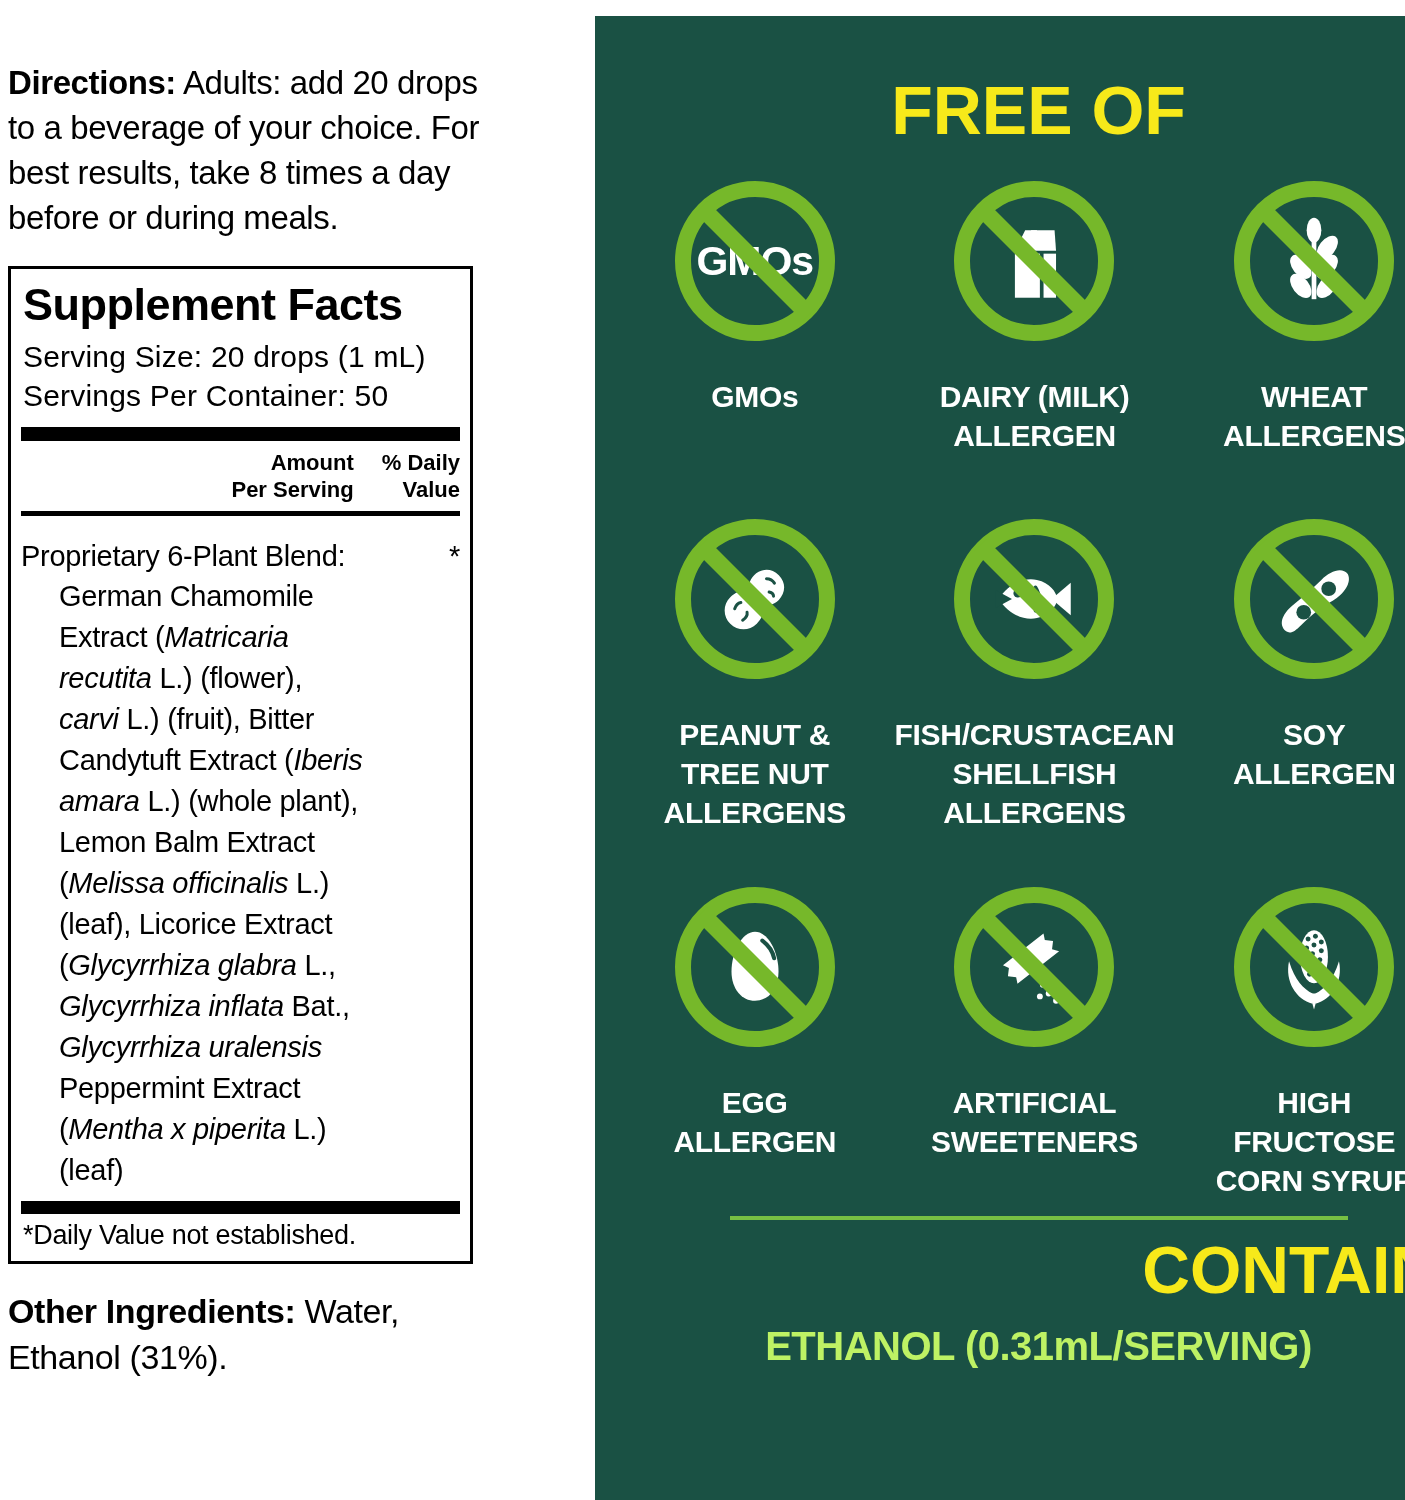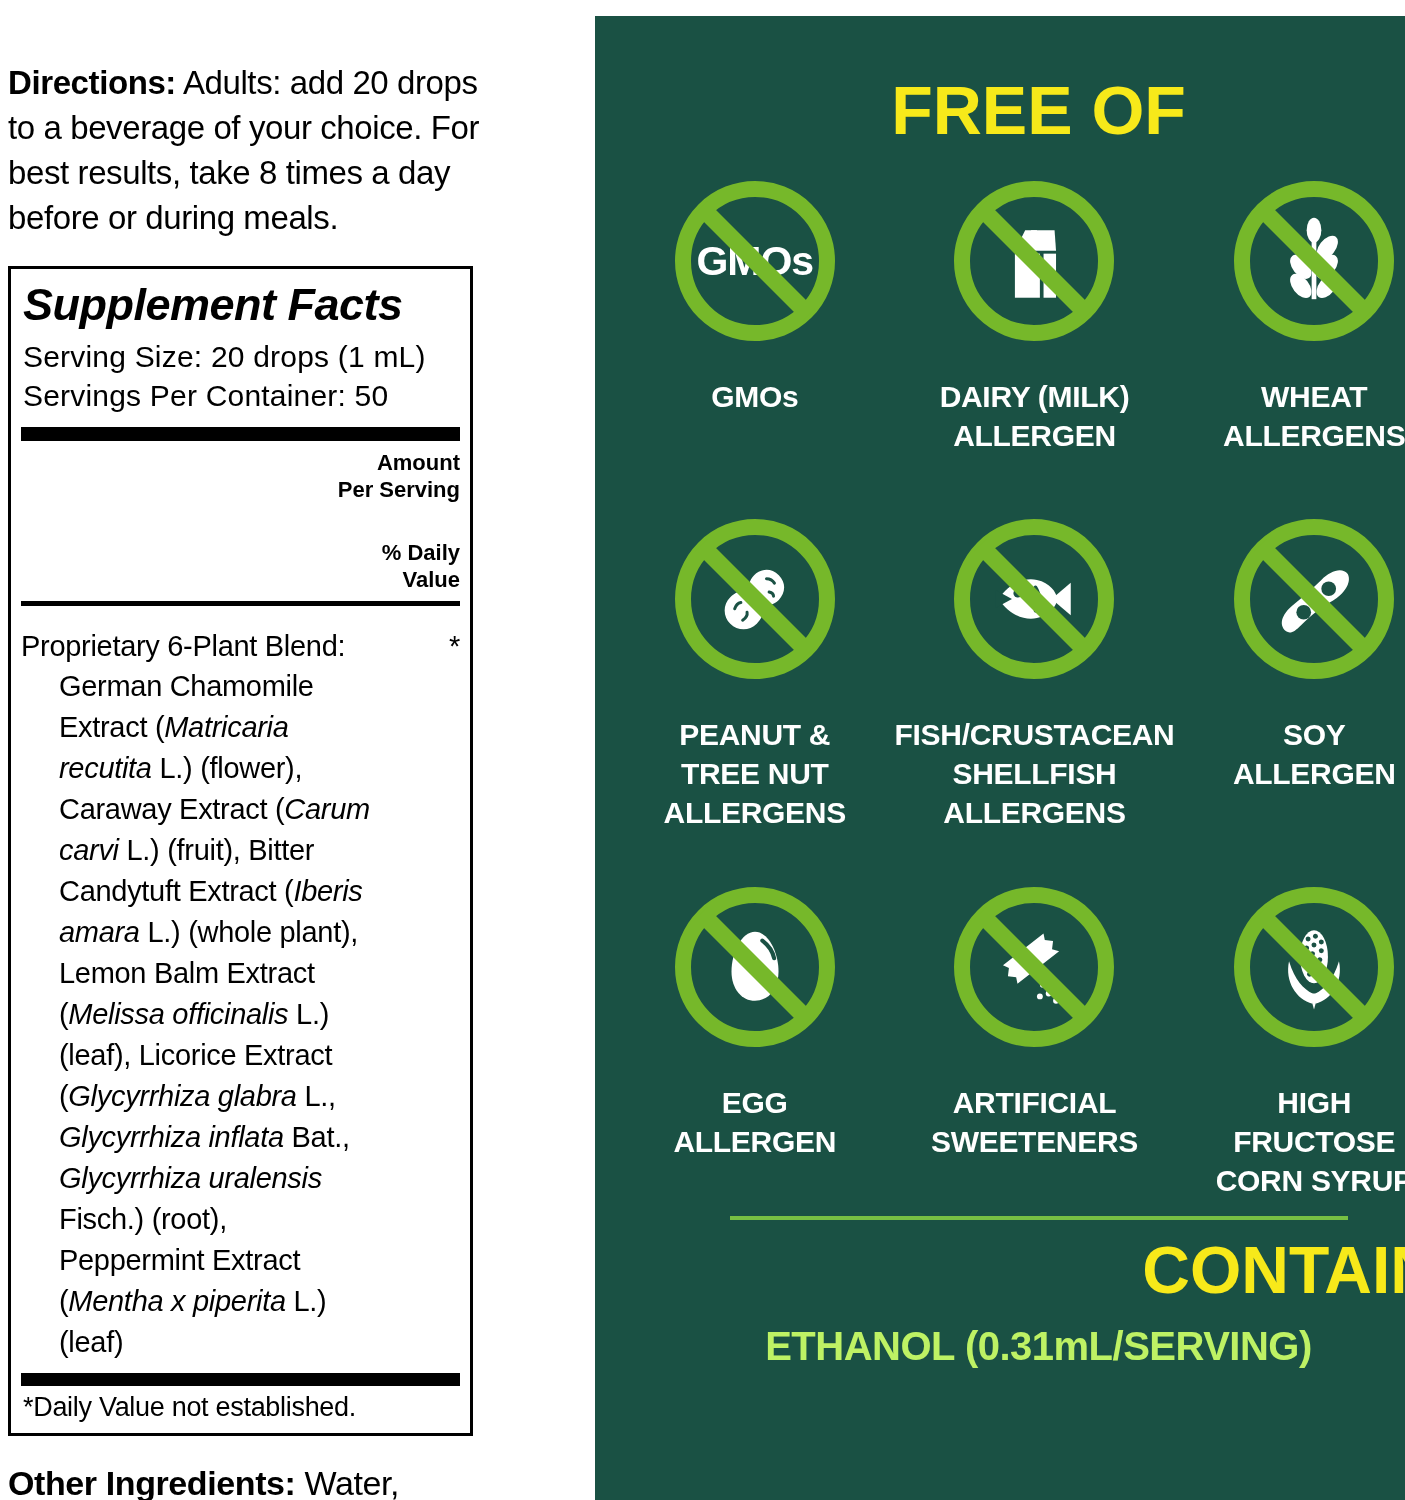--- a/index.html
+++ b/index.html
@@ -13,26 +13,26 @@
   html,body{background:#fff;}
   body{font-family:"Liberation Sans",sans-serif;color:#000;}
   #label{position:relative;width:1405px;height:1500px;background:#fff;overflow:hidden;}
 
   
   .left-panel{position:absolute;left:0;top:0;width:595px;height:1500px;background:#fff;padding:60px 10px 0 8px;}
   .directions{font-size:33px;line-height:45px;letter-spacing:-0.4px;width:486px;}
   .directions b{font-weight:700;}
 
   .facts-box{margin-top:26px;width:465px;border:3px solid #000;padding:8px 10px 10px 10px;}
-  .facts-title{font-size:45px;font-weight:800;letter-spacing:-0.5px;margin:2px 0 6px 2px;font-style:italic;}
+  .facts-title{font-size:45px;font-weight:800;letter-spacing:-0.5px;margin:2px 0 6px 2px;}
   .facts-serving{font-size:30px;line-height:39px;letter-spacing:0.2px;margin-left:2px;}
   .bar-thick{height:14px;background:#000;margin:12px 0 8px 0;}
   .bar-thick2{height:13px;background:#000;margin:10px 0 6px 0;}
   .bar-thin{height:5px;background:#000;margin:8px 0 10px 0;}
-  .facts-headers{display:flex;justify-content:flex-end;gap:36px;font-weight:700;font-size:22px;line-height:27px;margin-top:4px;flex-direction:column;}
+  .facts-headers{display:flex;justify-content:flex-end;gap:28px;font-weight:700;font-size:22px;line-height:27px;margin-top:4px;}
   .facts-headers .hcol{text-align:right;}
   .facts-headers .hcol.dv{text-align:right;}
   .facts-row{display:flex;font-size:29px;line-height:40px;letter-spacing:-0.3px;margin-top:20px;}
   .facts-row .nm{flex:1;}
   .facts-row .amt{width:110px;}
   .facts-row .dv{width:30px;text-align:right;}
   .blend-lines{font-size:29px;line-height:41px;letter-spacing:-0.3px;padding-left:38px;}
   .blend-lines em{font-style:italic;}
   .footnote{font-size:27px;letter-spacing:-0.3px;margin-top:2px;padding-left:2px;}
   .other-ingredients{margin-top:24px;font-size:34px;line-height:46px;letter-spacing:-0.4px;width:480px;}
@@ -83,31 +83,29 @@
 
       <div class="facts-row">
         <span class="nm">Proprietary 6-Plant Blend:</span>
         <span class="dv">*</span>
       </div>
 
       <div class="blend-lines">
           <div><span>German Chamomile</span></div>
           <div><span>Extract (</span><em>Matricaria</em></div>
           <div><em>recutita</em><span> L.) (flower),</span></div>
-          <div><span>Caraway Extract (</span><em>Carum</em></div>
           <div><em>carvi</em><span> L.) (fruit), Bitter</span></div>
           <div><span>Candytuft Extract (</span><em>Iberis</em></div>
           <div><em>amara</em><span> L.) (whole plant),</span></div>
           <div><span>Lemon Balm Extract</span></div>
           <div><span>(</span><em>Melissa officinalis</em><span> L.)</span></div>
           <div><span>(leaf), Licorice Extract</span></div>
           <div><span>(</span><em>Glycyrrhiza glabra</em><span> L.,</span></div>
           <div><em>Glycyrrhiza inflata</em><span> Bat.,</span></div>
           <div><em>Glycyrrhiza uralensis</em></div>
-          <div><span>Fisch.) (root),</span></div>
           <div><span>Peppermint Extract</span></div>
           <div><span>(</span><em>Mentha x piperita</em><span> L.)</span></div>
           <div><span>(leaf)</span></div>
         </div>
 
       <div class="bar-thick2"></div>
 
       <div class="footnote">*Daily Value not established.</div>
     </div>
 

